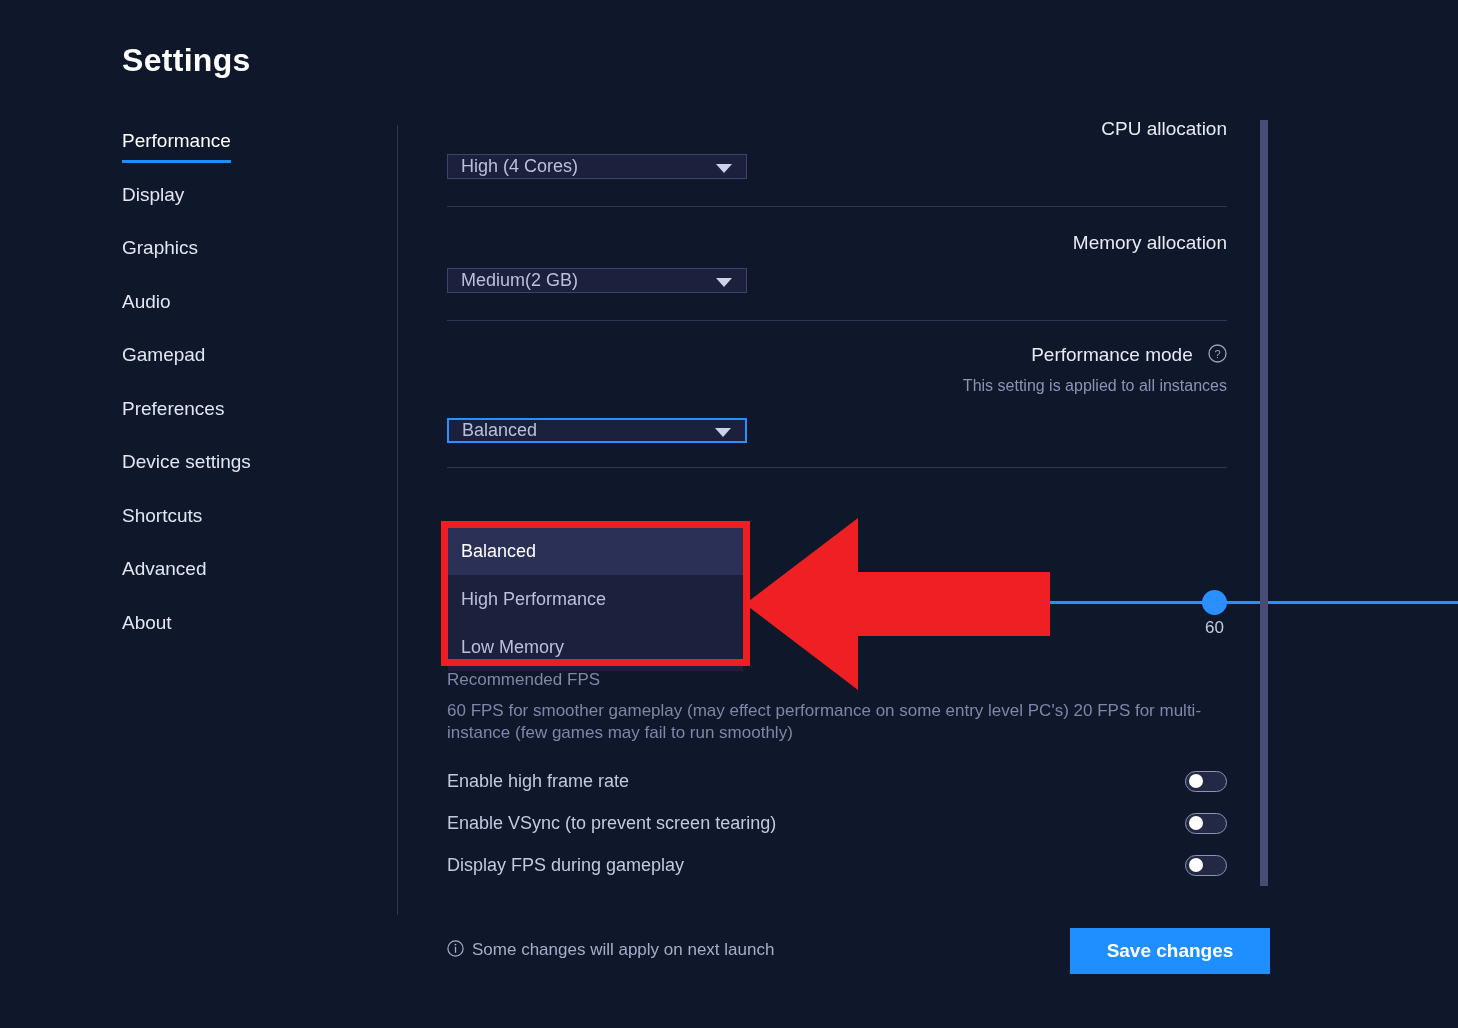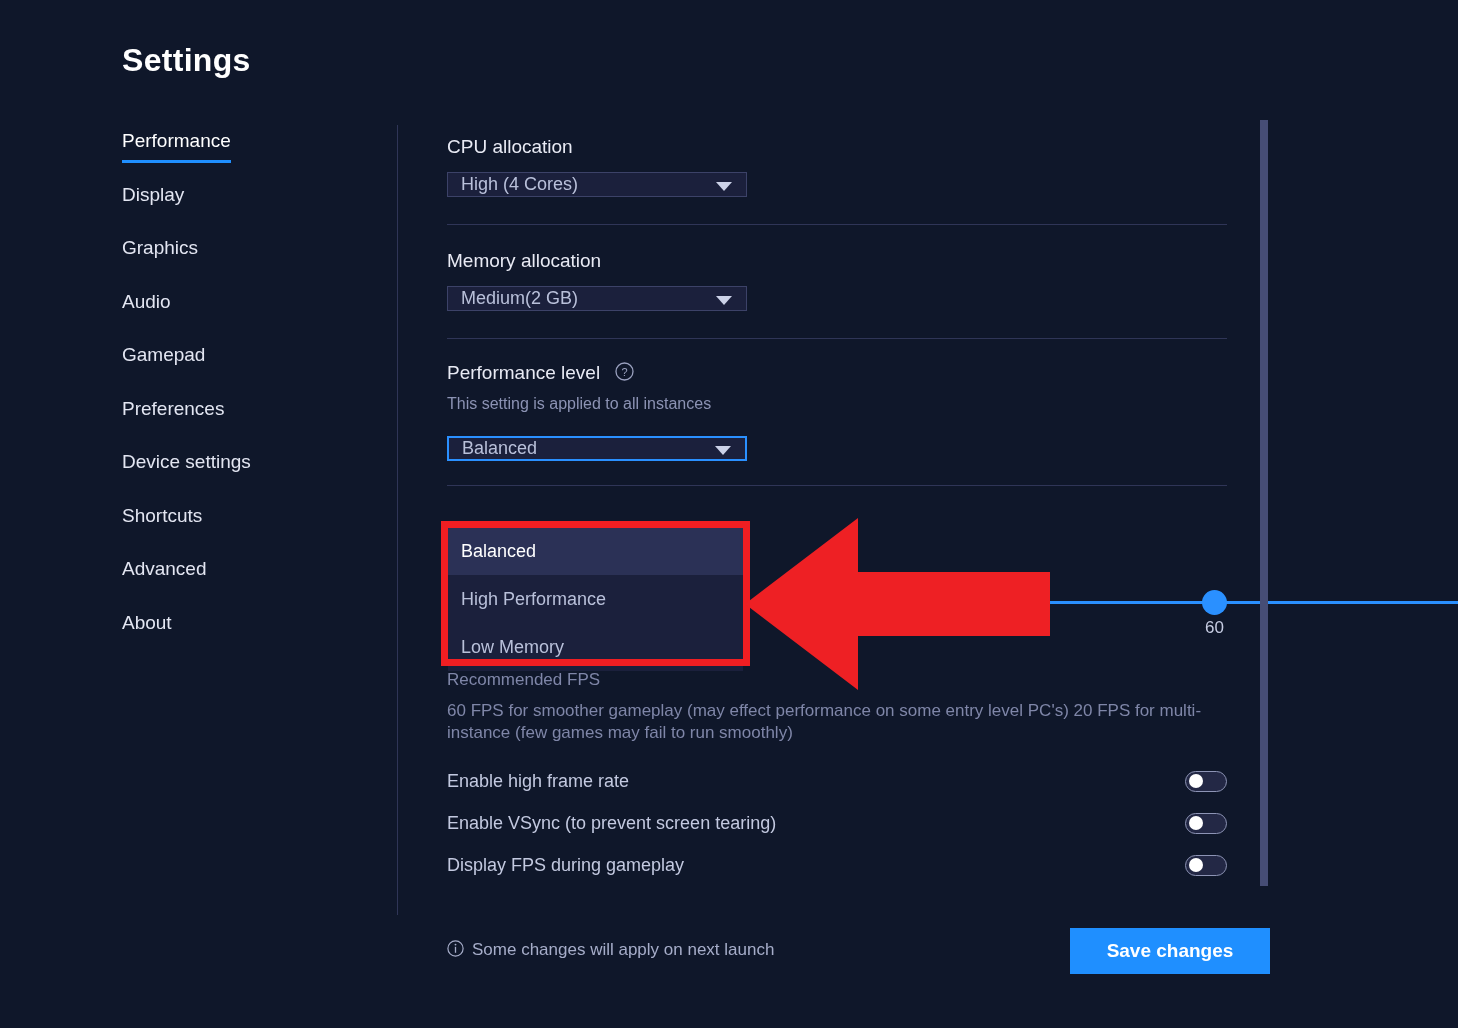--- a/index.html
+++ b/index.html
@@ -61,22 +61,23 @@
     top: 125px;
     width: 1px;
     height: 790px;
     background: #2f3557;
   }
 
   
   #content {
     position: absolute;
     left: 447px;
-    top: 136px;
+    top: 118px;
     width: 780px;
+    text-align: right;
   }
 
   .section-label {
     font-size: 19px;
     color: #e8eaf4;
   }
   .section-sub {
     font-size: 16px;
     color: #8c93b4;
     margin-top: 9px;
@@ -341,21 +342,21 @@
       <div class="select" style="margin-top:14px;">
         <span class="select-value">Medium(2 GB)</span>
         <span class="caret"></span>
       </div>
     </div>
 
     <div class="divider" style="margin-top:27px;"></div>
 
     <div style="margin-top:23px;">
       <div class="section-label">
-        <span>Performance level</span>
+        <span>Performance mode</span>
         <span class="help-icon">
           <svg width="19" height="19" viewBox="0 0 19 19">
             <circle cx="9.5" cy="9.5" r="8.5" fill="none" stroke="#9aa1bf" stroke-width="1.3"></circle>
             <text x="9.5" y="13.6" font-size="11" fill="#9aa1bf" text-anchor="middle" font-family="Liberation Sans, sans-serif">?</text>
           </svg>
         </span>
       </div>
       <div class="section-sub">This setting is applied to all instances</div>
       <div class="select focused" style="margin-top:23px;">
         <span class="select-value">Balanced</span>

